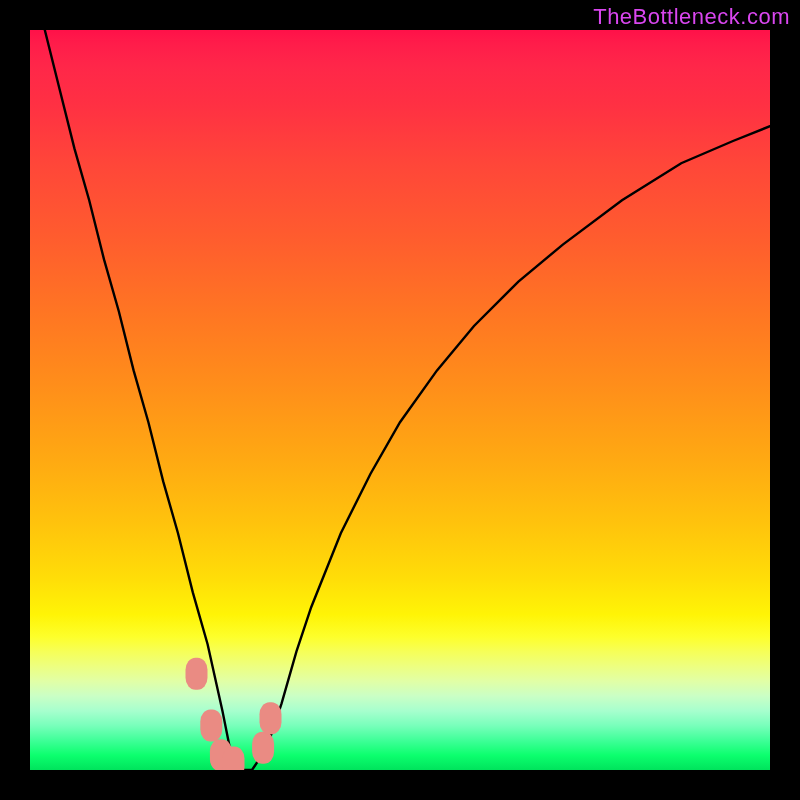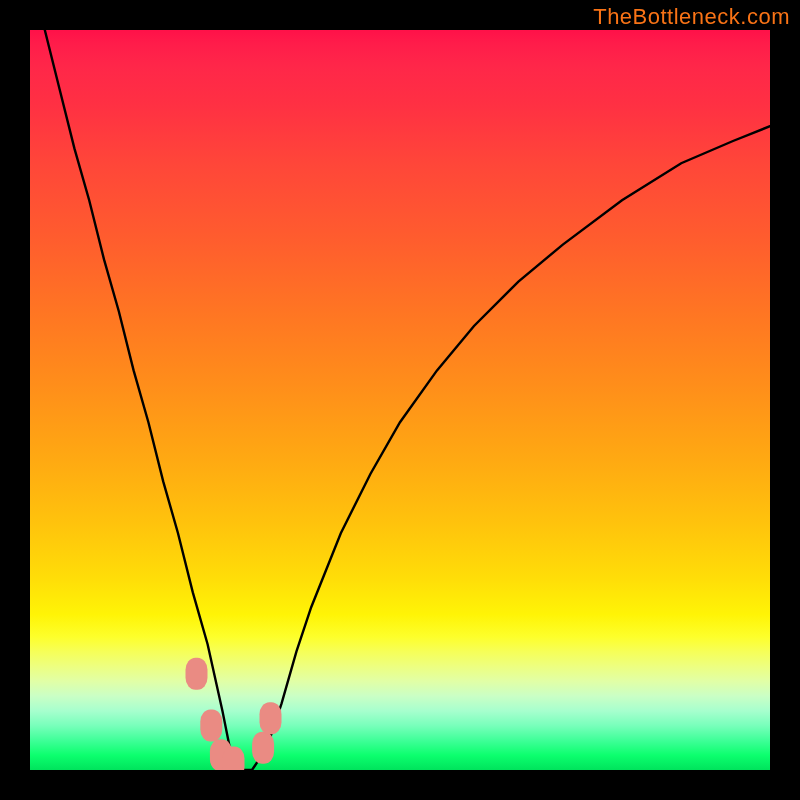--- a/index.html
+++ b/index.html
@@ -14,21 +14,21 @@
   .stage {
     position: relative;
     width: 800px;
     height: 800px;
     background: #000;
   }
   .watermark {
     position: absolute;
     top: 4px;
     right: 10px;
-    color: #f97316;
+    color: #d946ef;
     font-size: 22px;
     font-weight: 400;
     letter-spacing: 0.5px;
     z-index: 50;
   }
   .plot {
     position: absolute;
     left: 30px;
     top: 30px;
     width: 740px;

